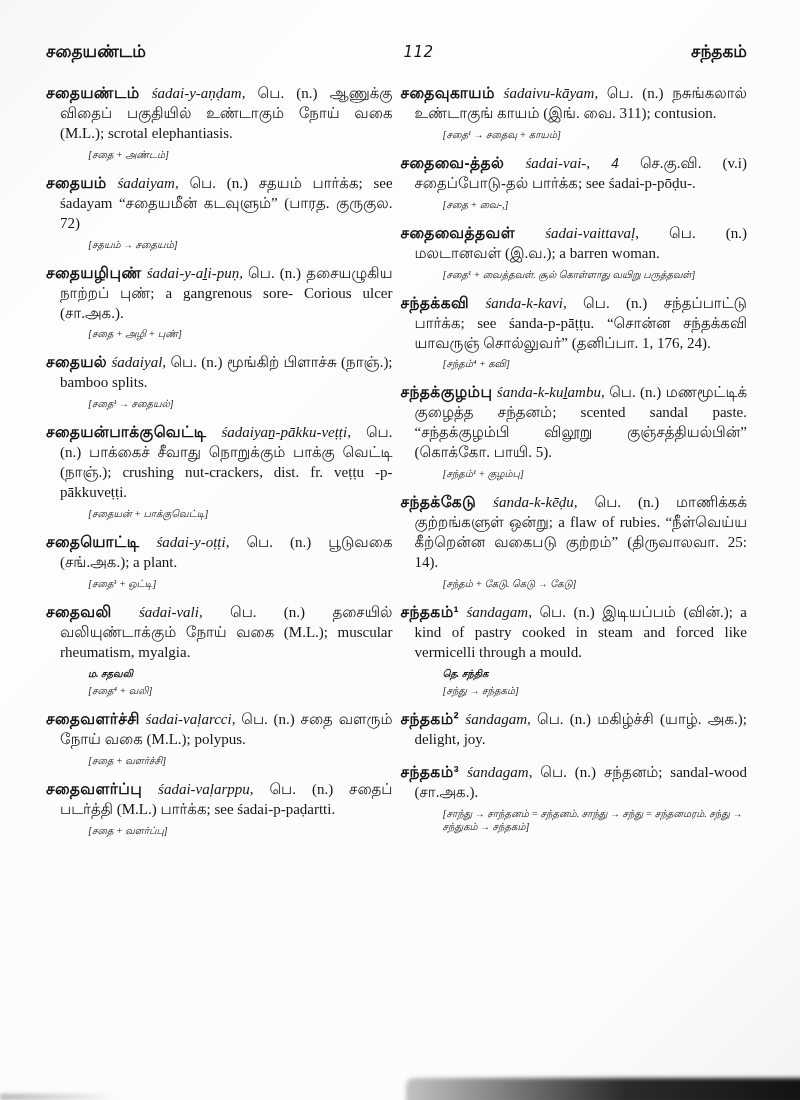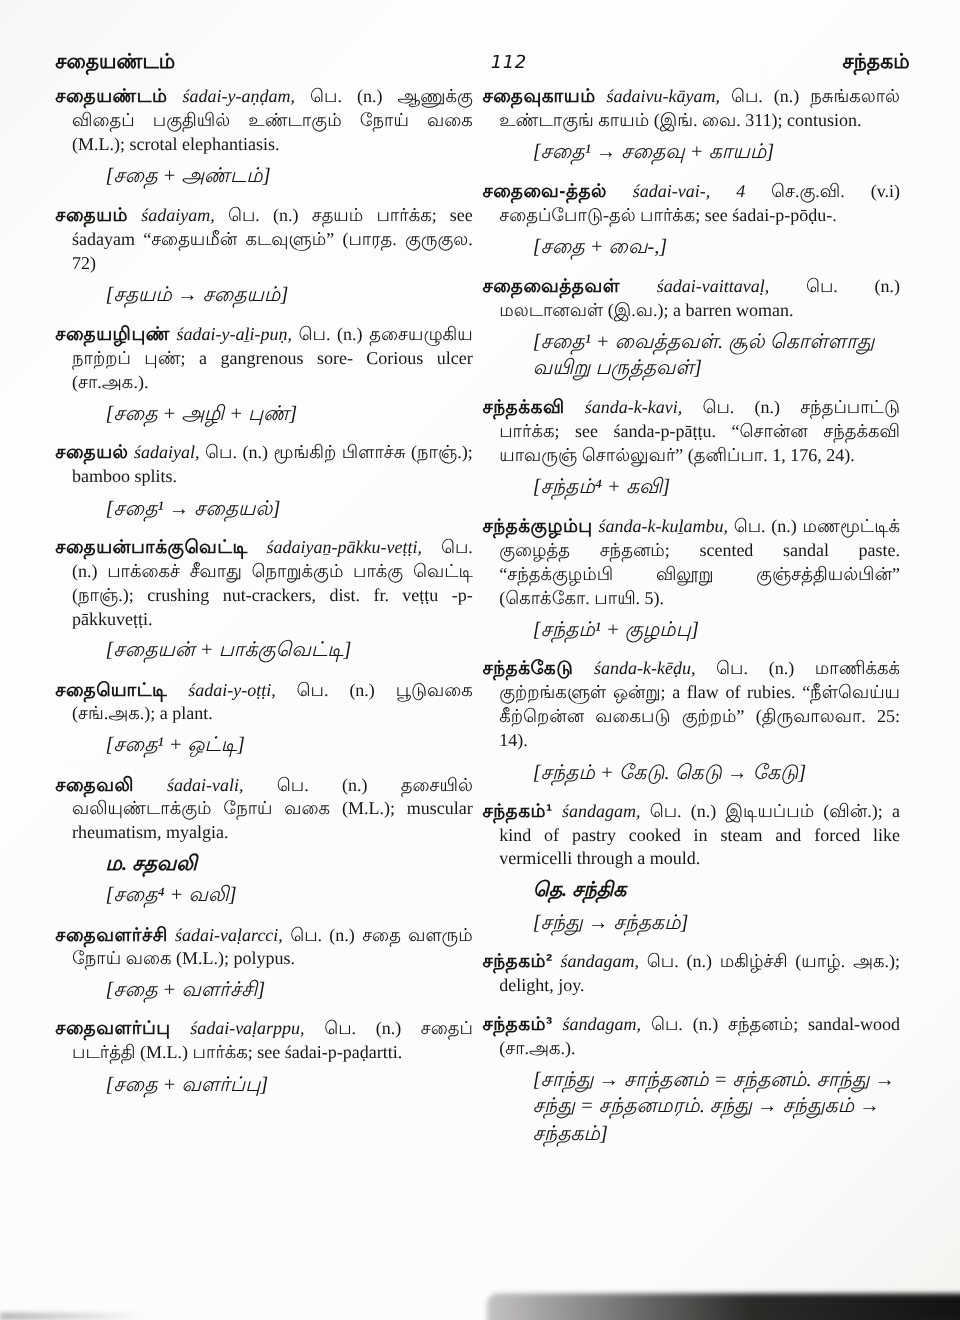--- a/index.html
+++ b/index.html
@@ -2,35 +2,35 @@
 <html><head>
 <meta charset="utf-8">
 <style>
   html,body{margin:0;padding:0;}
   body{
     width:800px;height:1100px;
     background:linear-gradient(135deg,#f6f6f4 0%,#fdfdfc 18%,#fcfcfb 82%,#f3f3f0 100%);
     font-family:"Liberation Serif","DejaVu Serif",serif;
     color:#171511;position:relative;overflow:hidden;
   }
-  .page{padding:42px 42px 0 46px;}
+  .page{padding:42px 53px 0 46px;}
   .running-header{display:flex;justify-content:space-between;align-items:baseline;}
   .run-head{font-family:"Liberation Sans","DejaVu Sans",sans-serif;font-weight:bold;font-size:17px;}
   .pageno{font-family:"DejaVu Sans",sans-serif;font-size:15px;letter-spacing:0.5px;font-style:italic;}
-  .columns{display:flex;gap:8px;margin-top:8px;}
+  .columns{display:flex;gap:8px;margin-top:20px;}
   .col{width:348px;}
   .entry{margin-bottom:12px;}
   .entry p{margin:0;}
   .body-line{
     font-size:15px;line-height:1.33;text-align:justify;
     padding-left:14px;text-indent:-14px;
   }
   .head{font-family:"Liberation Sans","DejaVu Sans",sans-serif;font-weight:bold;font-size:15.5px;letter-spacing:0.4px;}
   .translit{font-style:italic;}
-  .optional{font-style:italic;font-size:17px;line-height:1.3;margin:4px 0 0 42px !important;}
+  .optional{font-style:italic;font-size:10px;line-height:1.3;margin:4px 0 0 42px !important;}
   .extra{font-style:italic;font-weight:bold;}
   .scan-bar{
     position:absolute;bottom:-4px;right:-6px;width:400px;height:26px;
     background:linear-gradient(to right,rgba(30,28,25,0.25),rgba(22,20,18,0.9) 55%,#141210);
     border-radius:8px 3px 0 0;filter:blur(2px);
   }
   .scan-bar2{
     position:absolute;bottom:0;left:0;width:120px;height:6px;
     background:linear-gradient(to right,rgba(40,38,35,0.35),transparent);filter:blur(2px);
   }

